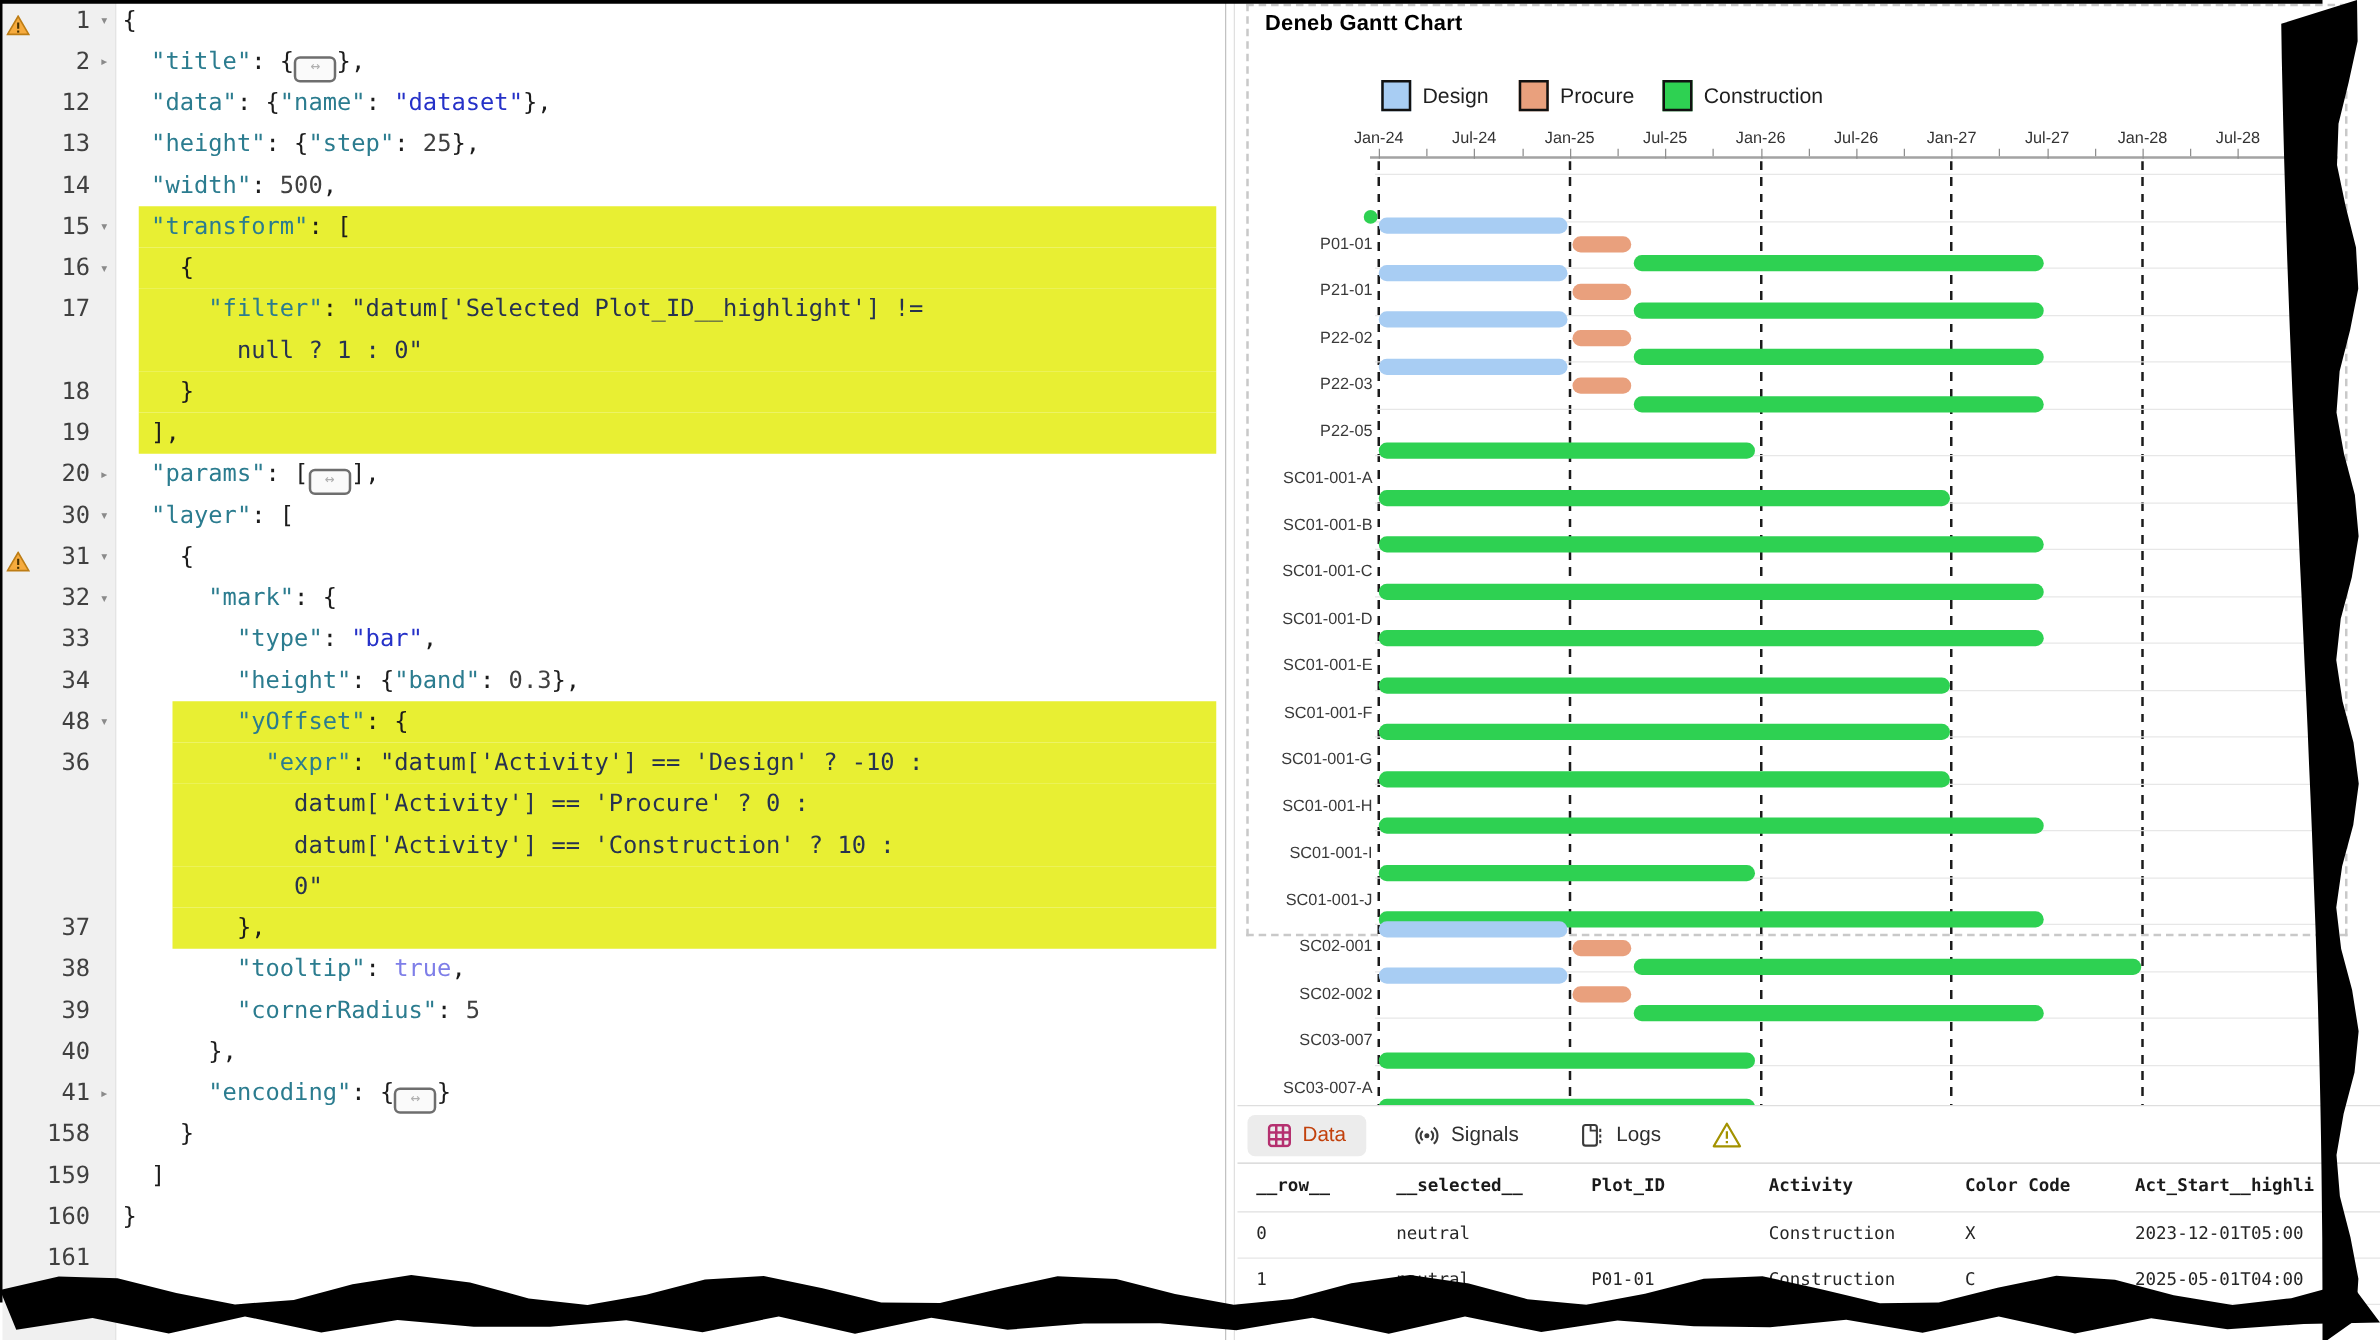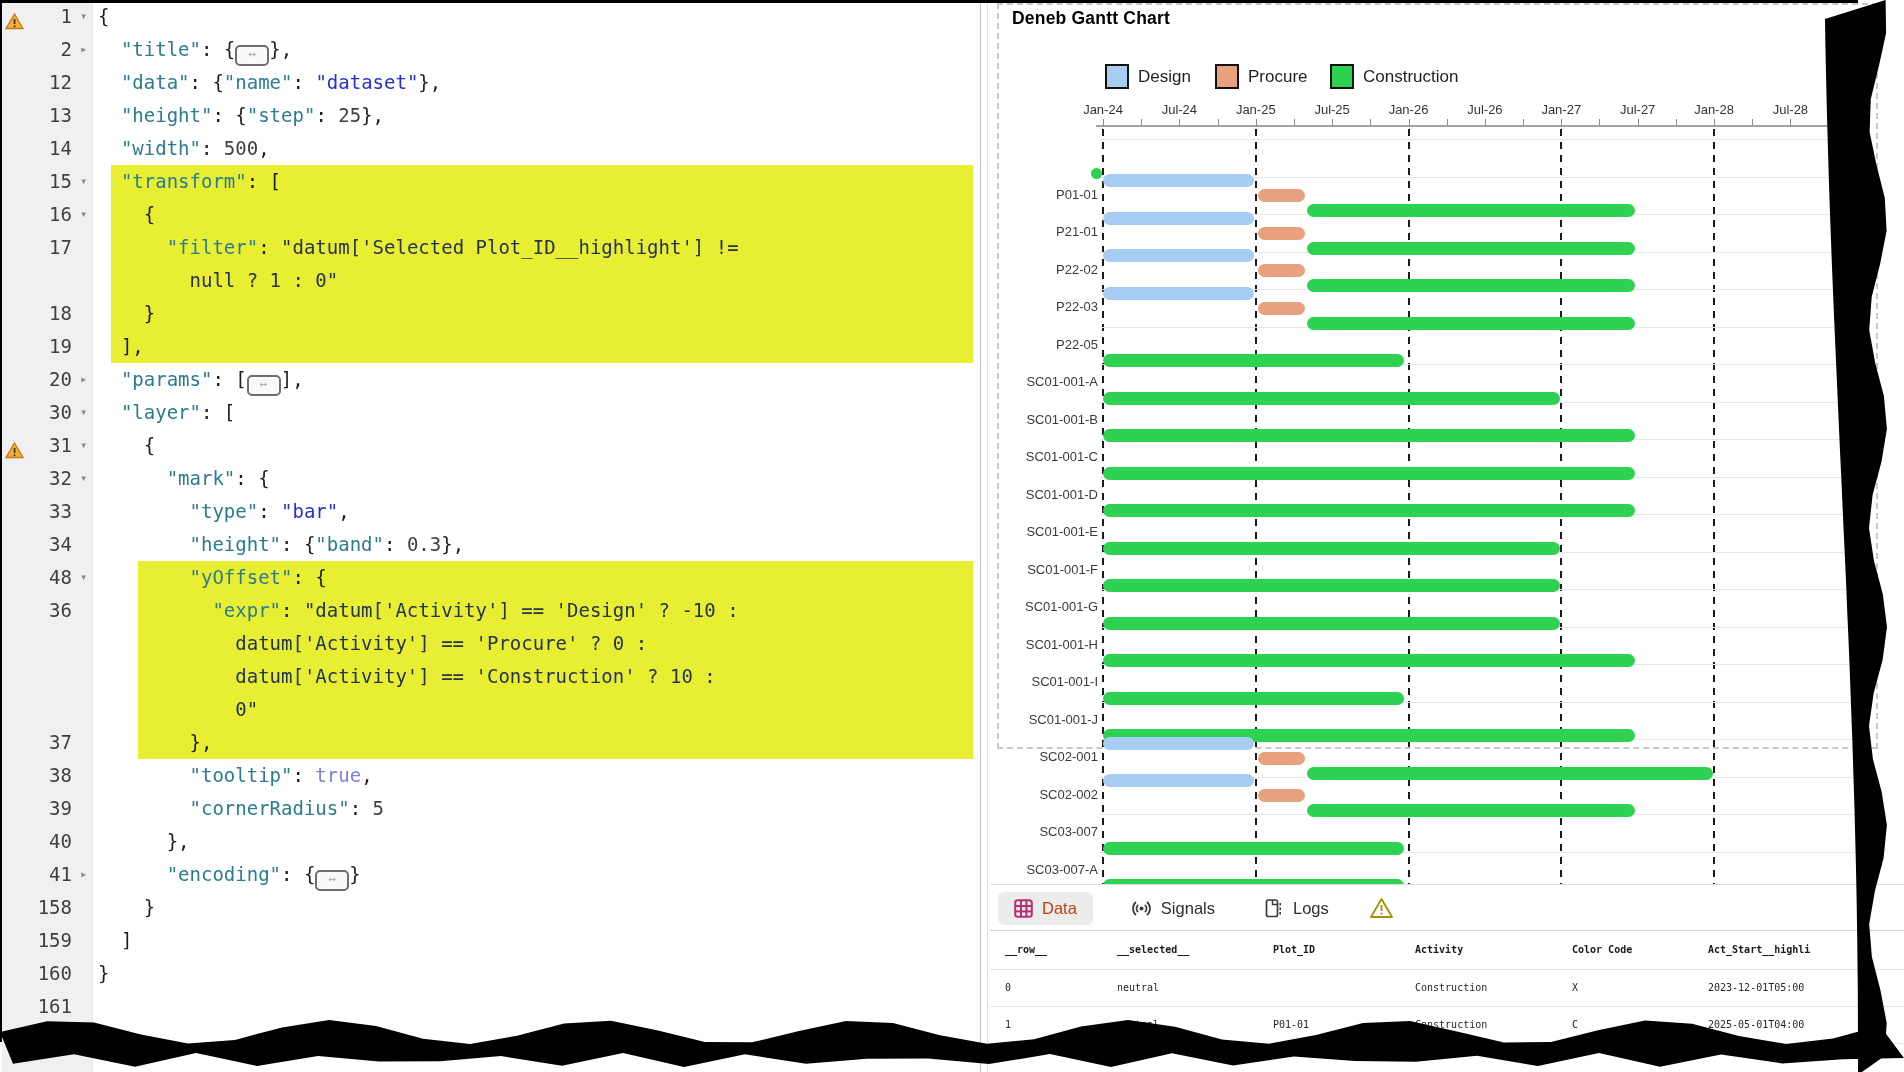--- a/index.html
+++ b/index.html
@@ -39,21 +39,21 @@
   .dotbar{position:absolute;width:11px;height:11px;border-radius:50%;}
   
   .panel-divider{position:absolute;left:0;top:884px;width:914px;height:1px;background:#dedede;z-index:2;}
   .tabbar{position:absolute;left:0;top:886px;width:914px;height:44px;display:flex;align-items:center;gap:28px;padding-left:8px;box-sizing:border-box;z-index:2;}
   .tab{display:flex;align-items:center;gap:9px;font-size:16.5px;color:#2e2e2e;cursor:pointer;padding:7px 10px;border-radius:6px;}
   .tab.active{background:#ececec;color:#b5306f;padding:7px 16px;}
   .tab.active .tab-label{color:#c2410c;}
   .logs-warn{margin-left:2px;display:flex;align-items:center;}
   .dtable{position:absolute;left:0;top:930px;width:914px;z-index:2;font-family:"DejaVu Sans Mono",monospace;}
   .dtable .hrow{position:absolute;left:0;top:0;width:914px;height:38px;border-top:1px solid #d2d2d2;border-bottom:1px solid #dfdfdf;}
-  .dtable .cell{position:absolute;white-space:nowrap;font-size:10px;line-height:37px;color:#262626;}
+  .dtable .cell{position:absolute;white-space:nowrap;font-size:14px;line-height:37px;color:#262626;}
   .dtable .hcell{font-weight:bold;color:#1a1a1a;}
   .dtable .drow{position:absolute;left:0;width:914px;height:37px;border-bottom:1px solid #e6e6e6;}
   
   .top-border{position:absolute;left:0;top:0;width:1858px;height:3px;background:#000;z-index:55;}
   .left-border{position:absolute;left:0;top:0;width:2px;height:1042px;background:#000;z-index:55;}
   .torn{position:absolute;z-index:60;}
 </style>
 </head>
 <body>
 

